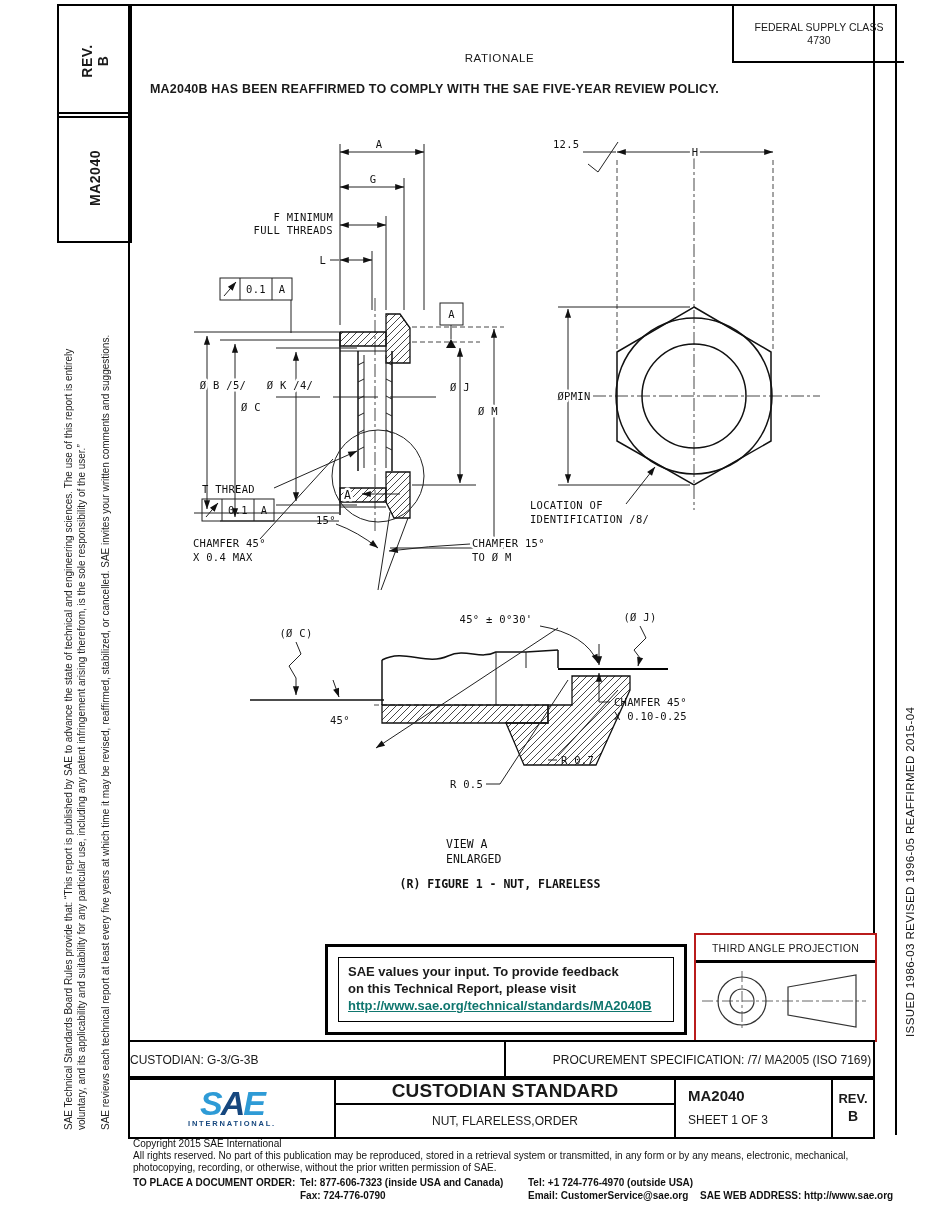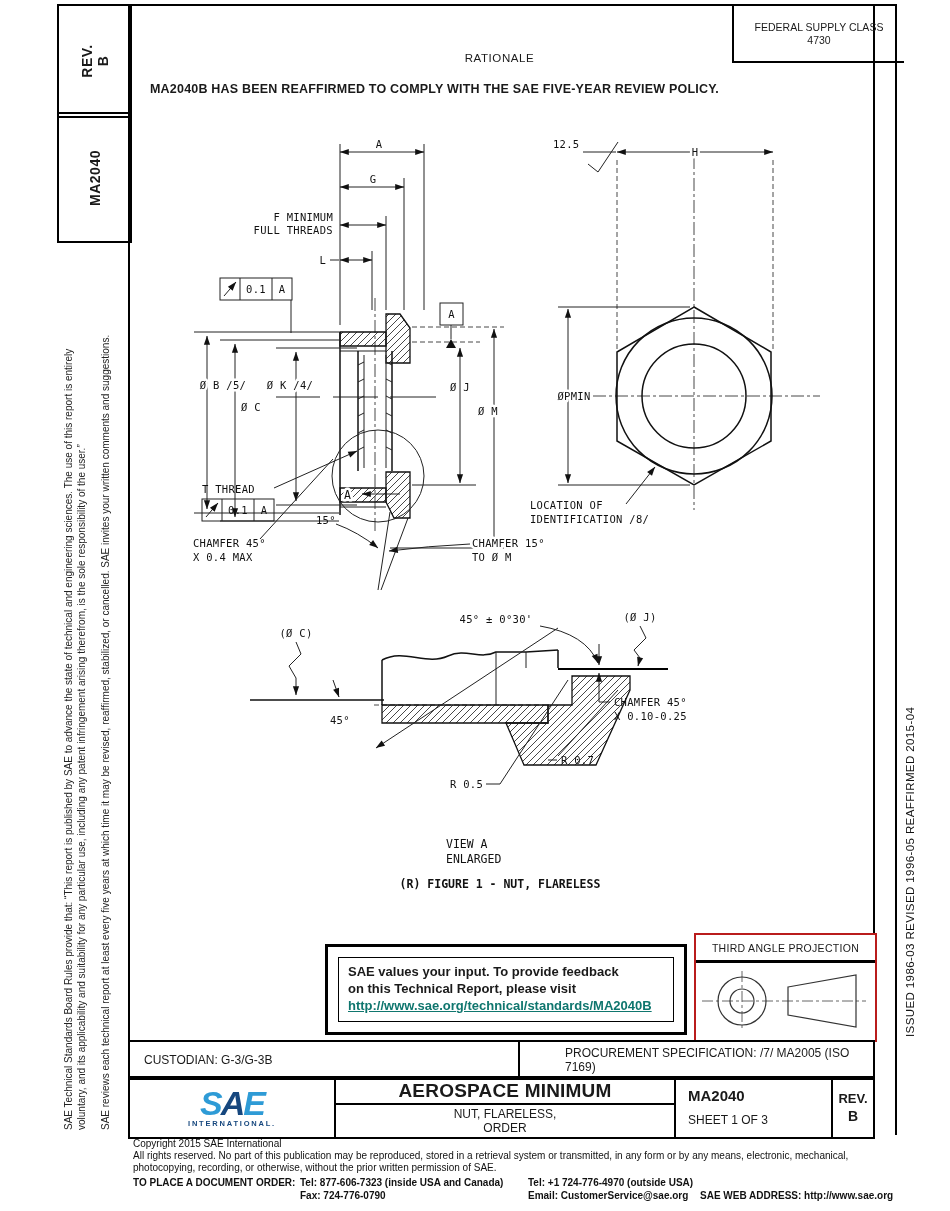--- a/index.html
+++ b/index.html
@@ -19,28 +19,28 @@
   .history{font-size:11.5px;letter-spacing:.4px;white-space:pre;color:#111;}
   .rationale-title{left:128px;top:52px;width:743px;text-align:center;font-size:11.5px;letter-spacing:.6px;}
   .rationale-body{left:150px;top:82px;font-size:12.5px;letter-spacing:.2px;font-weight:bold;}
   .feedback{left:325px;top:944px;width:356px;border:3px solid #000;background:#fff;}
   .feedback .inner{border:1px solid #000;margin:10px;padding:5px 9px 7px 9px;font-size:13px;font-weight:bold;line-height:17px;}
   .feedback a{color:#0f766e;}
   .tap{left:694px;top:933px;width:179px;height:105px;border:2px solid #b91c1c;background:#fff;}
   .tap .tap-title{height:25px;border-bottom:3px solid #000;display:flex;align-items:center;justify-content:center;
                   font-size:10.5px;letter-spacing:.3px;}
   .cust{left:128px;top:1040px;width:743px;height:36px;border:2px solid #000;display:flex;}
-  .cust .c1{width:374px;border-right:2px solid #000;display:flex;align-items:center;padding-left:14px;font-size:12px;}
+  .cust .c1{width:374px;border-right:2px solid #000;display:flex;align-items:center;font-size:12px;}
   .cust .c2{flex:1;display:flex;align-items:center;justify-content:center;font-size:12px;padding-left:45px;}
   .tblock{left:128px;top:1076px;width:743px;height:59px;border:2px solid #000;display:flex;}
   .tcell-logo{width:204px;border-right:2px solid #000;display:flex;flex-direction:column;align-items:center;justify-content:center;}
   .tcell-title{width:338px;border-right:2px solid #000;display:flex;flex-direction:column;}
   .tcell-title .ttop{height:25px;border-bottom:2px solid #000;display:flex;align-items:center;justify-content:center;
                      font-size:19px;font-weight:bold;letter-spacing:.2px;}
-  .tcell-title .tbot{flex:1;display:flex;flex-direction:column;align-items:center;justify-content:center;font-size:12px;line-height:14px;}
+  .tcell-title .tbot{flex:1;display:flex;flex-direction:row;align-items:center;justify-content:center;font-size:12px;line-height:14px;}
   .tcell-num{width:143px;border-right:2px solid #000;padding:9px 0 0 12px;}
   .tcell-num .num{font-size:15px;font-weight:bold;}
   .tcell-num .sheet{font-size:12px;margin-top:9px;}
   .tcell-rev{flex:1;display:flex;flex-direction:column;align-items:center;justify-content:center;font-weight:bold;}
   .tcell-rev .r1{font-size:13px;} .tcell-rev .r2{font-size:14px;margin-top:2px;}
   .sae-logo{font-weight:bold;font-style:italic;font-size:34px;line-height:30px;letter-spacing:-2px;}
   .sae-sub{font-size:7.5px;font-weight:bold;letter-spacing:1.8px;margin-top:1px;}
   .legal{left:133px;top:1138px;width:757px;font-size:10px;line-height:12px;color:#111;}
   .contact{position:relative;margin-top:1px;height:28px;}
   .contact span{position:absolute;font-weight:bold;white-space:nowrap;}
@@ -326,21 +326,21 @@
   </div>
 
   <div class="abs tblock">
     <div class="tcell-logo">
       <div class="sae-logo">
         <span style="color:#2e9bd6">S</span><span style="color:#16477e">A</span><span style="color:#2e9bd6">E</span>
       </div>
       <div class="sae-sub" style="color:#16477e">INTERNATIONAL.</div>
     </div>
     <div class="tcell-title">
-      <div class="ttop">AEROSPACE MINIMUM</div>
+      <div class="ttop">CUSTODIAN STANDARD</div>
       <div class="tbot">
         <div>NUT, FLARELESS,</div>
         <div>ORDER</div>
       </div>
     </div>
     <div class="tcell-num">
       <div class="num">MA2040</div>
       <div class="sheet">SHEET 1 OF 3</div>
     </div>
     <div class="tcell-rev">

